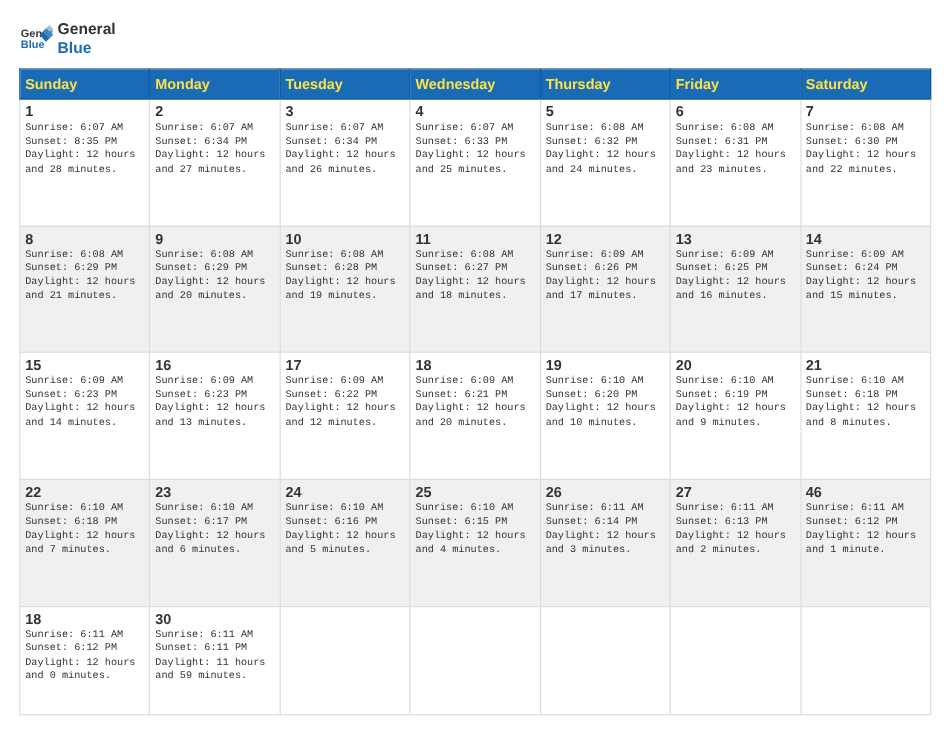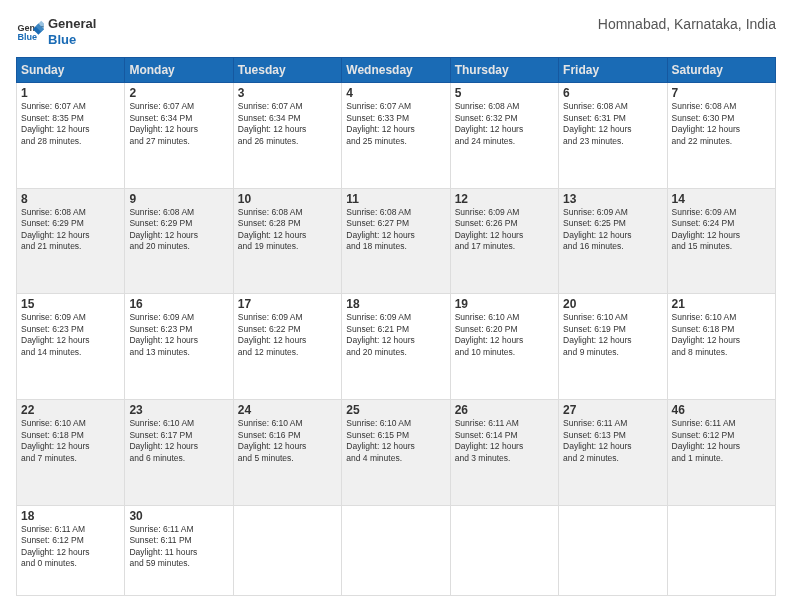--- a/index.html
+++ b/index.html
@@ -46,21 +46,21 @@
     }
     .calendar {
       flex: 1;
       border: 1px solid #ccc;
       border-collapse: collapse;
       width: 100%;
       table-layout: fixed;
     }
     .calendar th {
       background-color: #1a6bb5;
-      color: #e5e5e5;
+      color: #fde047;
       font-size: 12px;
       font-weight: bold;
       padding: 5px 4px;
       border: 1px solid #1558a0;
       text-align: left;
     }
     .calendar td {
       border: 1px solid #ddd;
       vertical-align: top;
       padding: 3px 4px;
@@ -74,20 +74,21 @@
     }
     .day-num {
       font-size: 12px;
       font-weight: bold;
       display: block;
       margin-bottom: 1px;
     }
     .cell-text {
       font-size: 8.5px;
       line-height: 1.35;
+      font-family: Liberation Mono, monospace;
     }
     .empty-cell {
       background: #f9f9f9;
     }
     .row-shaded td {
       background: #f0f0f0;
     }
   </style>
 </head>
 <body>
@@ -100,21 +101,20 @@
         <text x="2" y="32" font-size="13" font-weight="bold" fill="#1a6bb5">Blue</text>
         <polygon points="32,8 40,16 32,24 24,16" fill="#1a6bb5"></polygon>
         <polygon points="36,4 44,12 36,20 28,12" fill="#5599cc" opacity="0.6"></polygon>
       </svg>
       <div>
         <div style="font-size:13px;font-weight:bold;color:#333;line-height:1.2">General</div>
         <div style="font-size:13px;font-weight:bold;color:#1a6bb5;line-height:1.2">Blue</div>
       </div>
     </div>
     <div class="title-block">
-      <div class="location">Homnabad, Karnataka, India</div>
     </div>
   </div>
 
   <table class="calendar">
     <thead>
       <tr>
         <th>Sunday</th>
         <th>Monday</th>
         <th>Tuesday</th>
         <th>Wednesday</th>

